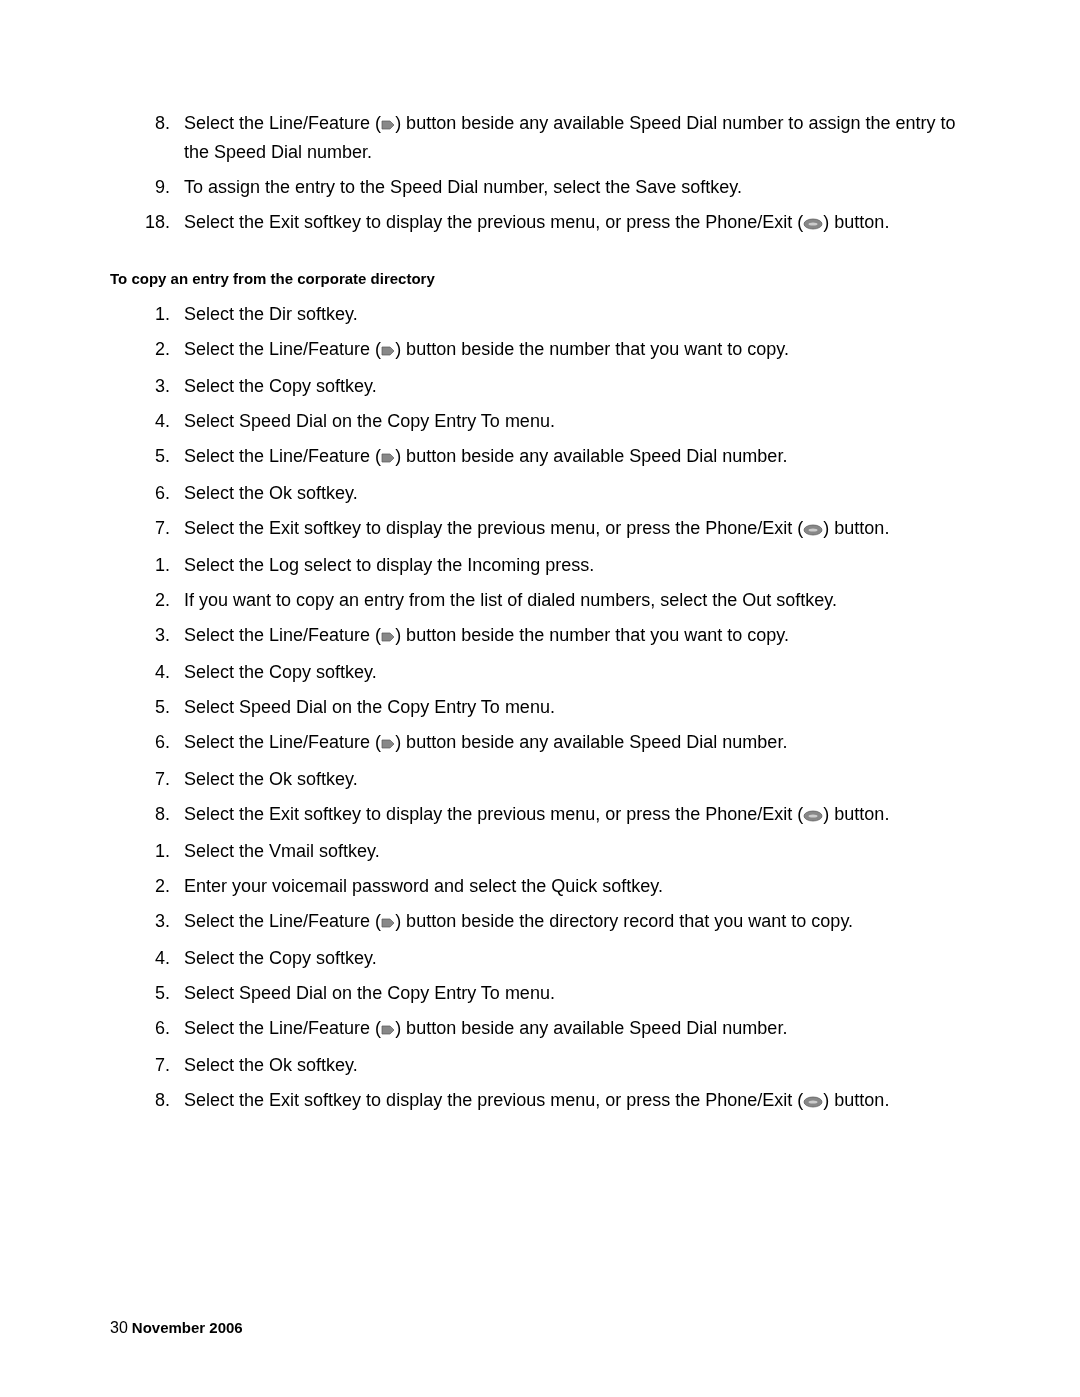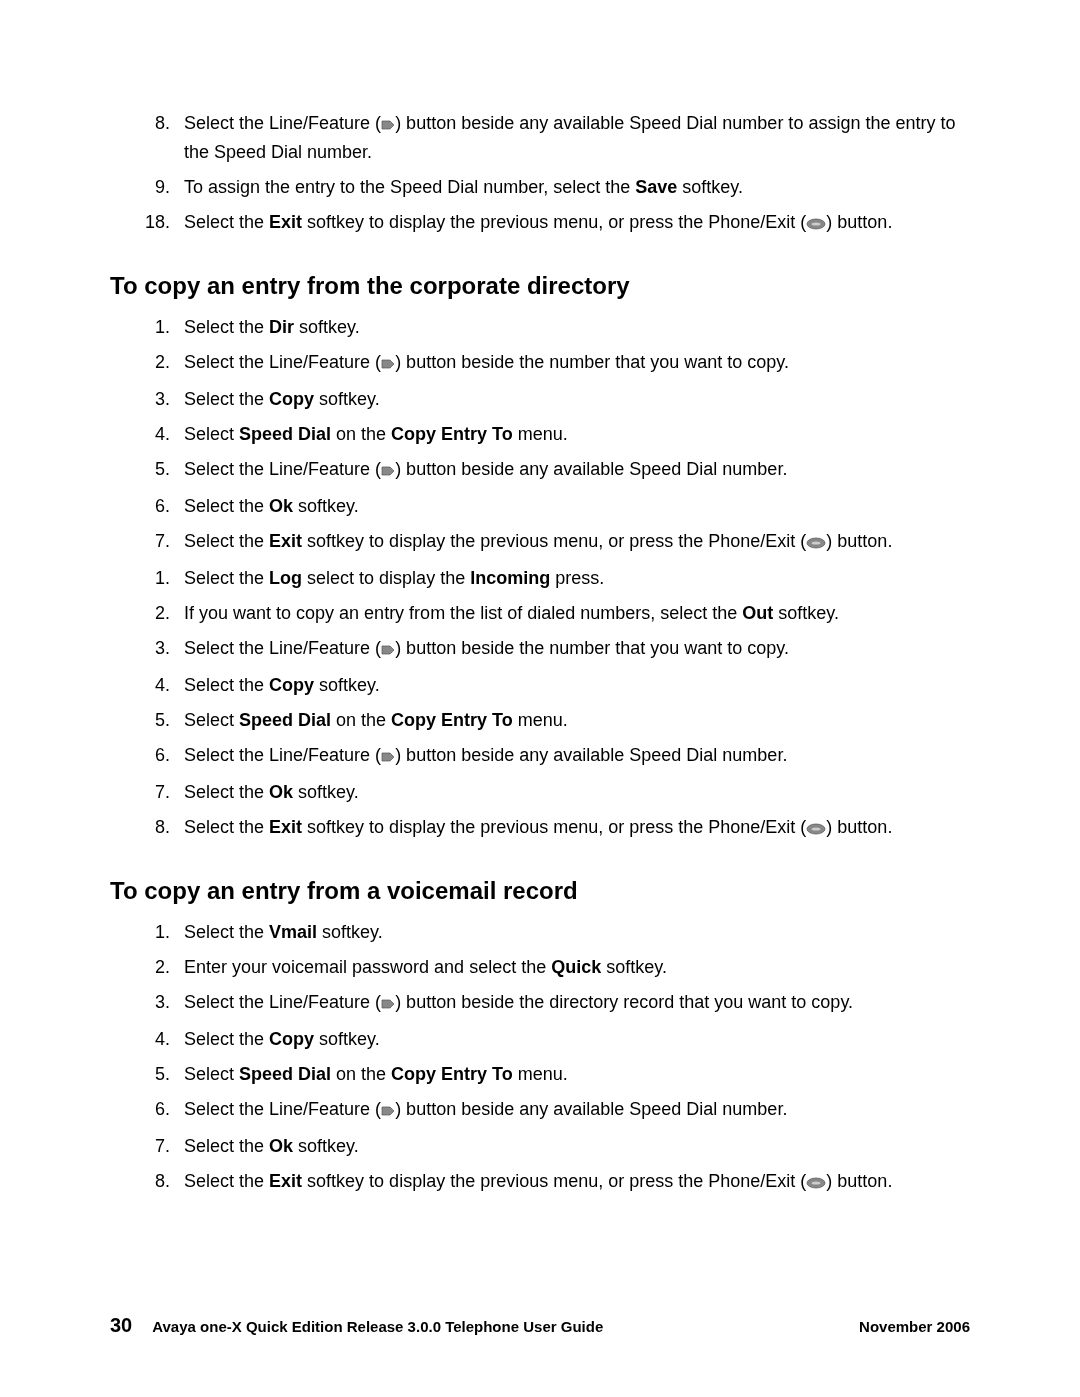--- a/index.html
+++ b/index.html
@@ -15,21 +15,21 @@
     position: relative;
     box-sizing: border-box;
     padding: 110px 110px 0 110px;
   }
   .content {
     font-size: 18px;
     line-height: 1.5;
   }
   .heading {
     font-weight: bold;
-    font-size: 24px;
+    font-size: 15px;
     margin-top: 30px;
     margin-bottom: 10px;
   }
   ol.num-list {
     list-style: none;
     padding: 0;
     margin: 0 0 6px 0;
   }
   ol.num-list > li {
     display: flex;
@@ -38,38 +38,38 @@
   }
   ol.num-list > li > .num {
     width: 60px;
     text-align: right;
     padding-right: 14px;
     flex-shrink: 0;
   }
   ol.num-list > li > .txt {
     flex: 1;
   }
-  .bold { font-weight: bold; margin-top: 38px; }
+  .bold { font-weight: normal; margin-top: 38px; }
   .icon-lf, .icon-pe {
     display: inline-block;
     vertical-align: -2px;
   }
   .footer {
     position: absolute;
     left: 110px;
     right: 110px;
     bottom: 60px;
     display: flex;
     align-items: baseline;
     font-size: 15px;
   }
   .footer .pg {
-    font-weight: bold;
-    font-size: 20px;
-    margin-right: 20px;
+    font-weight: normal;
+    font-size: 16px;
+    margin-right: 4px;
   }
   .footer .title {
     font-weight: bold;
     flex: 1;
   }
   .footer .date {
     font-weight: bold;
   }
 </style>
 </head>
@@ -168,21 +168,20 @@
           <span class="txt"><span>Select the </span><span class="bold">Ok</span><span> softkey.</span></span>
         </li>
         <li>
           <span class="num">8.</span>
           <span class="txt"><span>Select the </span><span class="bold">Exit</span><span> softkey to display the previous menu, or press the Phone/Exit (</span><span class="icon-pe"><svg width="20" height="12" viewBox="0 0 20 12">
                 <ellipse cx="10" cy="6" rx="9" ry="5" fill="#888" stroke="#555" stroke-width="0.7"></ellipse>
                 <ellipse cx="10" cy="6" rx="4.5" ry="1.6" fill="#ccc"></ellipse>
               </svg></span><span>) button.</span></span>
         </li>
       </ol>
-      <div class="heading">To copy an entry from a voicemail record</div>
       <ol class="num-list">
         <li>
           <span class="num">1.</span>
           <span class="txt"><span>Select the </span><span class="bold">Vmail</span><span> softkey.</span></span>
         </li>
         <li>
           <span class="num">2.</span>
           <span class="txt"><span>Enter your voicemail password and select the </span><span class="bold">Quick</span><span> softkey.</span></span>
         </li>
         <li>
@@ -214,16 +213,15 @@
           <span class="txt"><span>Select the </span><span class="bold">Exit</span><span> softkey to display the previous menu, or press the Phone/Exit (</span><span class="icon-pe"><svg width="20" height="12" viewBox="0 0 20 12">
                 <ellipse cx="10" cy="6" rx="9" ry="5" fill="#888" stroke="#555" stroke-width="0.7"></ellipse>
                 <ellipse cx="10" cy="6" rx="4.5" ry="1.6" fill="#ccc"></ellipse>
               </svg></span><span>) button.</span></span>
         </li>
       </ol>
     </div>
 
   <div class="footer">
     <span class="pg">30</span>
-    <span class="title">Avaya one-X Quick Edition Release 3.0.0 Telephone User Guide</span>
     <span class="date">November 2006</span>
   </div>
 </div>
 
 </body></html>

